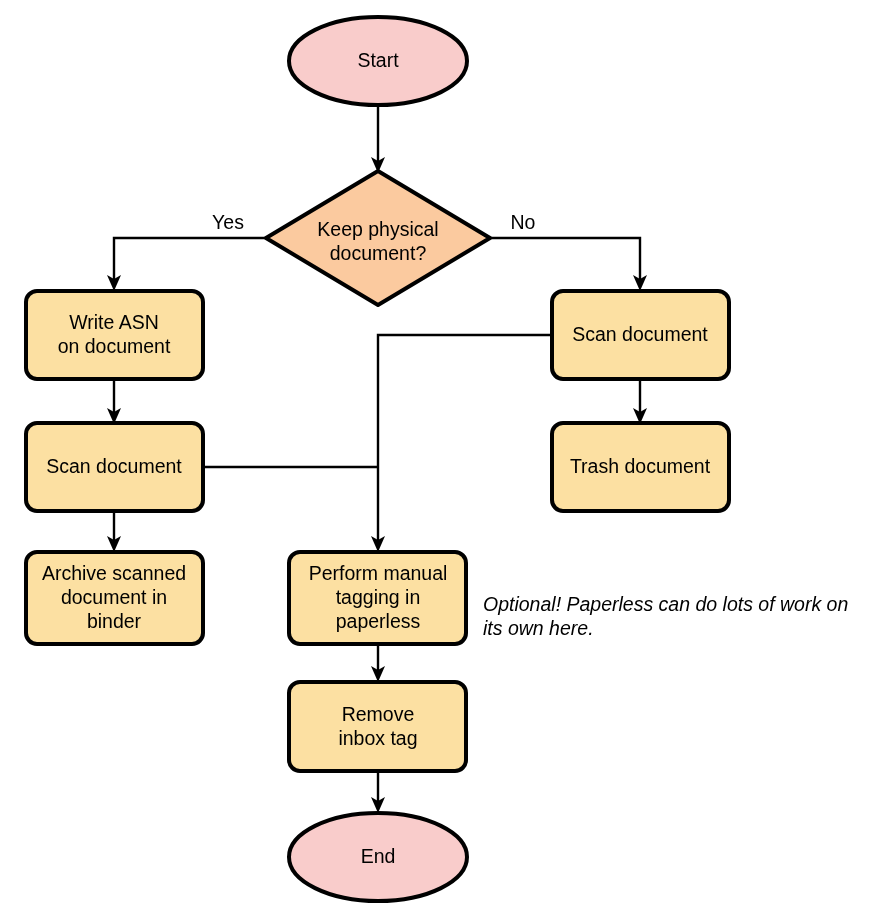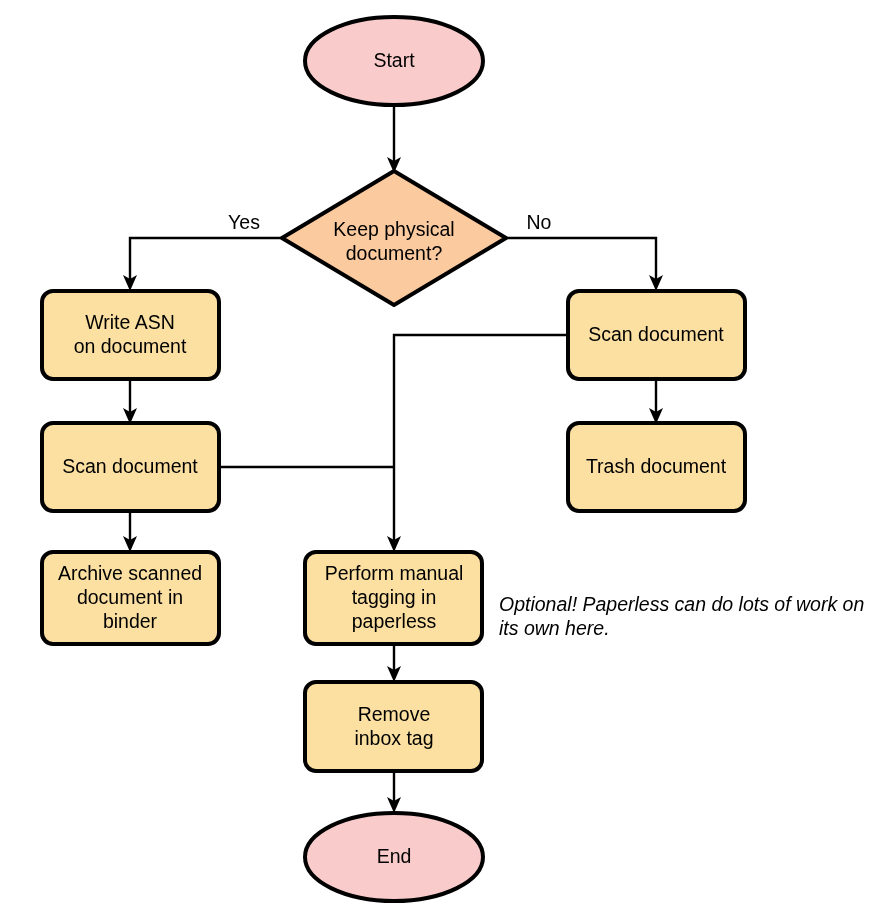--- a/index.html
+++ b/index.html
@@ -9,21 +9,21 @@
   }
   body {
     width: 888px;
     height: 907px;
     position: relative;
     overflow: hidden;
     font-family: "Liberation Sans", sans-serif;
   }
   #diagram-root {
     position: absolute;
-    left: 16px;
+    left: 0;
     top: 0;
     width: 816px;
     height: 907px;
   }
   svg#flow-svg {
     position: absolute;
     left: 0;
     top: 0;
     width: 888px;
     height: 907px;

